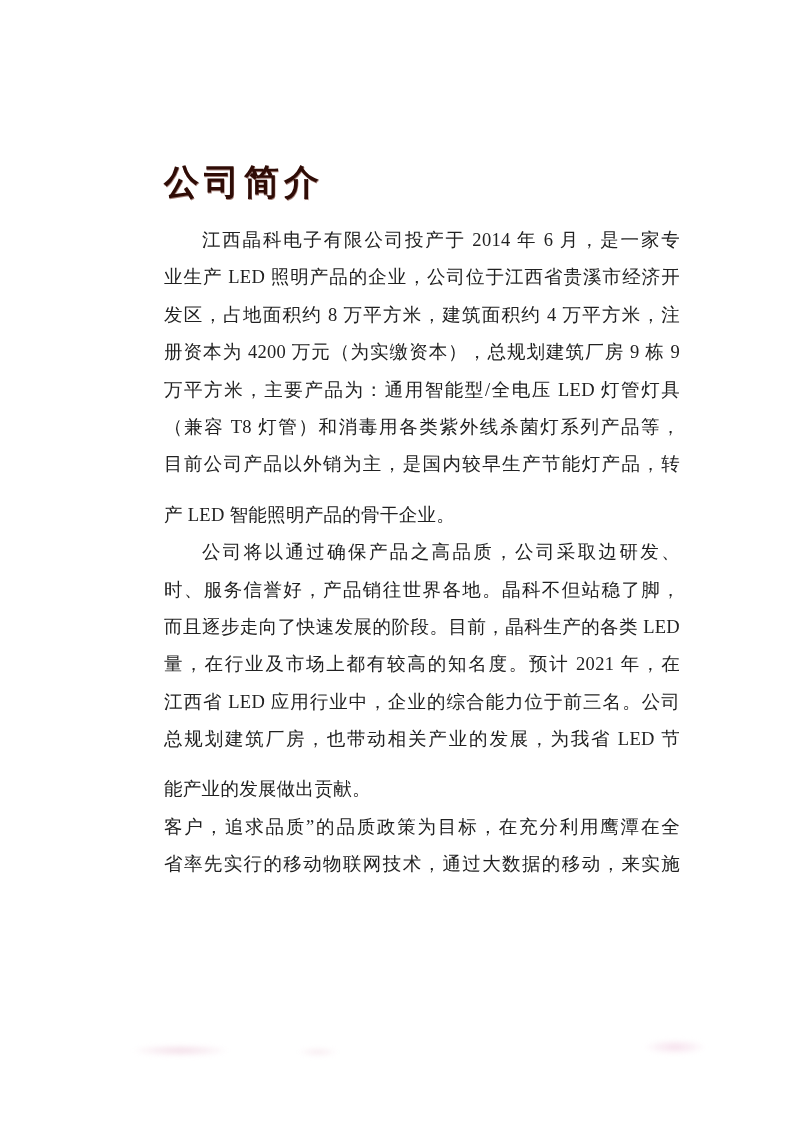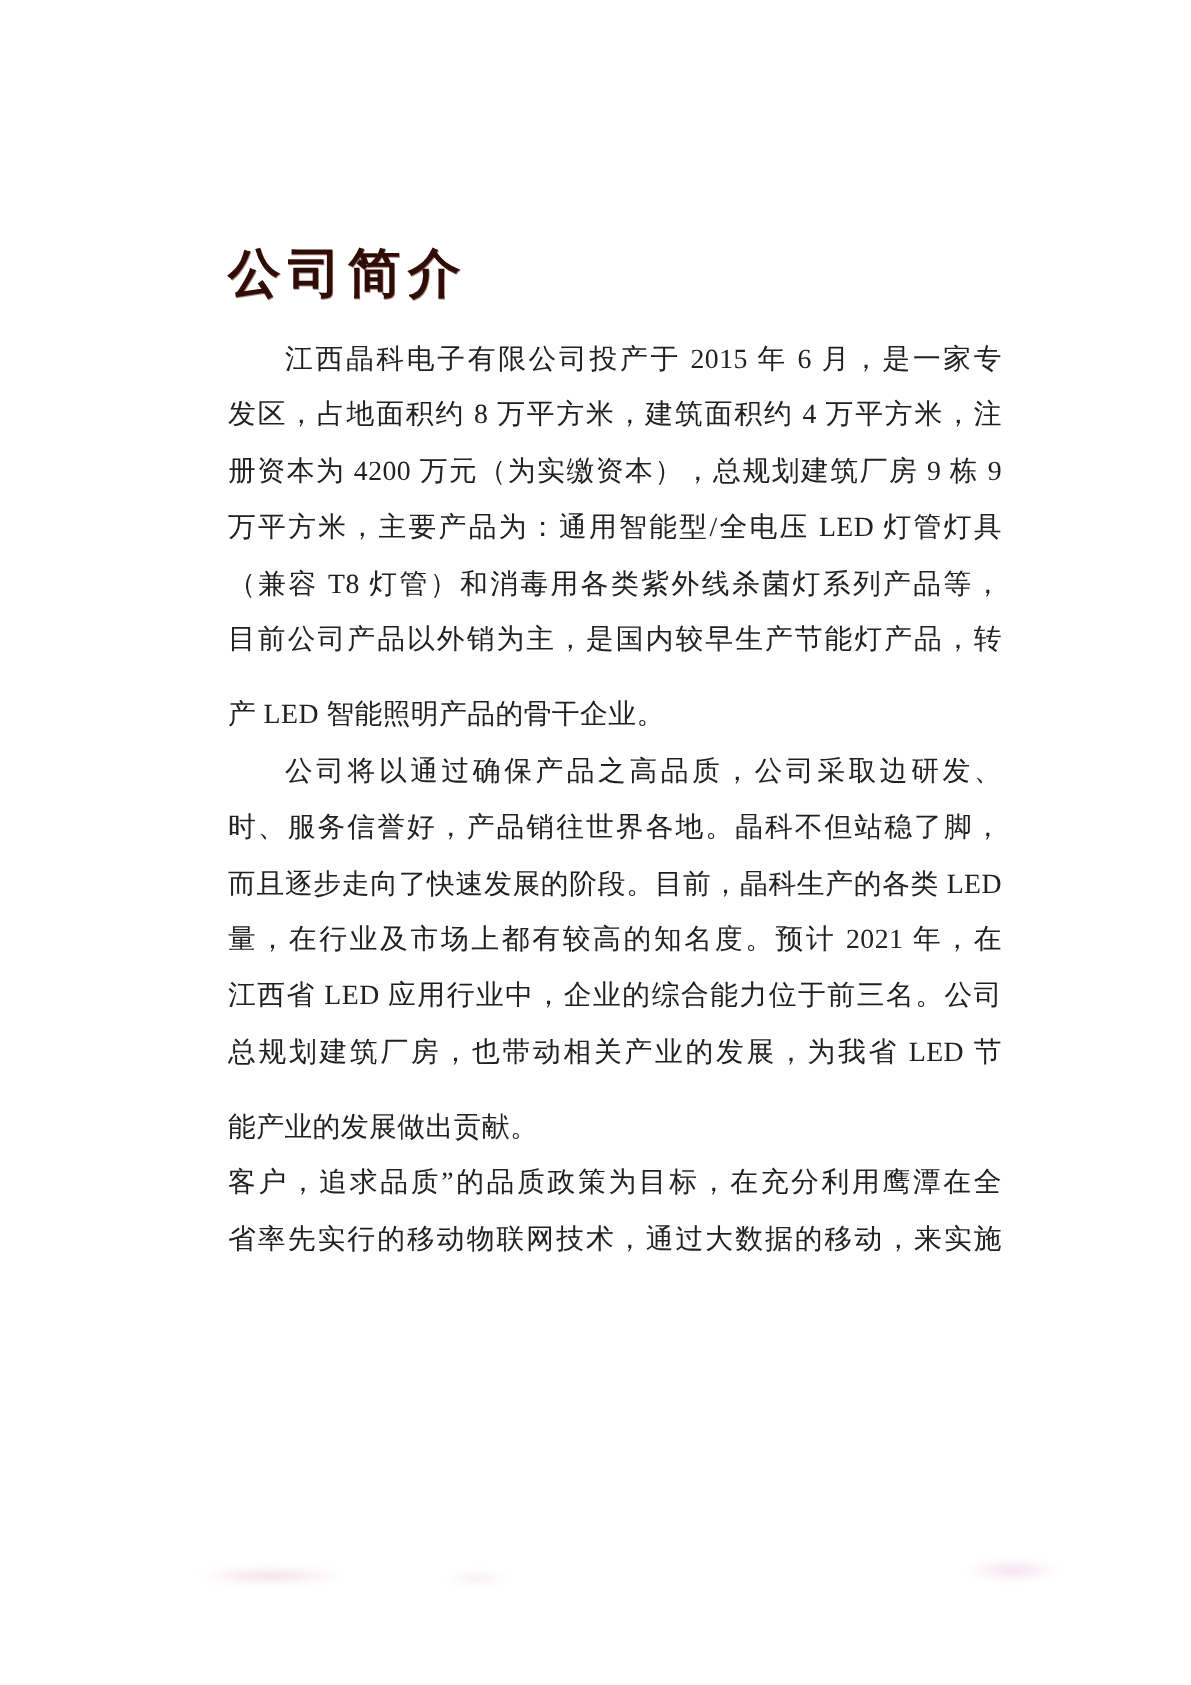--- a/index.html
+++ b/index.html
@@ -10,21 +10,21 @@
   .page {
     position: relative;
     width: 794px;
     height: 1123px;
     background: #ffffff;
     overflow: hidden;
     font-family: "Liberation Serif", "DejaVu Serif", serif;
   }
   .content {
     position: absolute;
-    left: 152px;
+    left: 164px;
     top: 161px;
     width: 516px;
   }
   .doc-title {
     margin: 0 0 17px 0;
     font-size: 35px;
     font-weight: bold;
     letter-spacing: 5px;
     color: #2f0c06;
     line-height: 44px;
@@ -73,21 +73,22 @@
 </style>
 </head>
 <body>
 
 <div class="page">
   <div class="content">
 
     <h1 class="doc-title">公司简介</h1>
 
     <div class="paragraph">
-      <div class="line first">江西晶科电子有限公司投产于 2015 年 6 月，是一家专</div>
+      <div class="line first">江西晶科电子有限公司投产于 2014 年 6 月，是一家专</div>
+      <div class="line">业生产 LED 照明产品的企业，公司位于江西省贵溪市经济开</div>
       <div class="line">发区，占地面积约 8 万平方米，建筑面积约 4 万平方米，注</div>
       <div class="line">册资本为 4200 万元（为实缴资本），总规划建筑厂房 9 栋 9</div>
       <div class="line">万平方米，主要产品为：通用智能型/全电压 LED 灯管灯具</div>
       <div class="line">（兼容 T8 灯管）和消毒用各类紫外线杀菌灯系列产品等，</div>
       <div class="line">目前公司产品以外销为主，是国内较早生产节能灯产品，转</div>
       <div class="line para-end">产 LED 智能照明产品的骨干企业。</div>
     </div>
 
     <div class="paragraph">
       <div class="line first">公司将以通过确保产品之高品质，公司采取边研发、</div>

